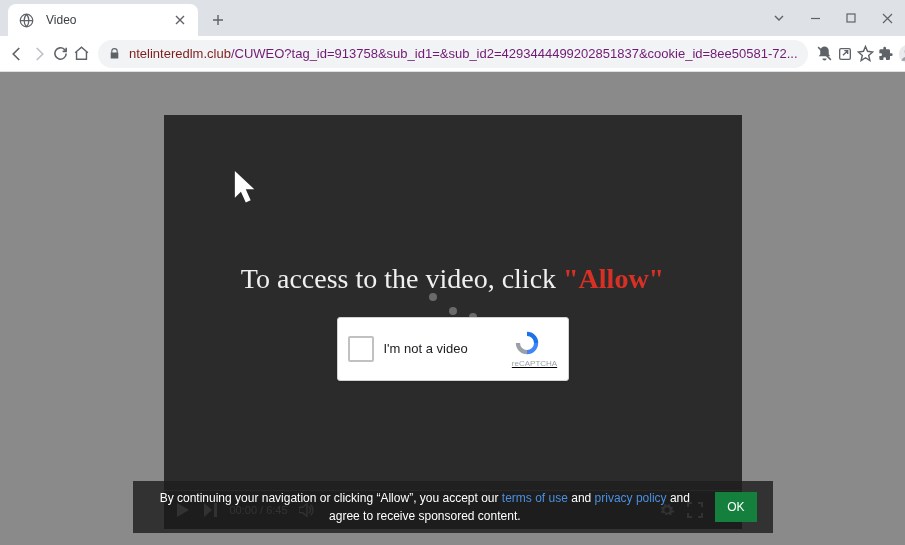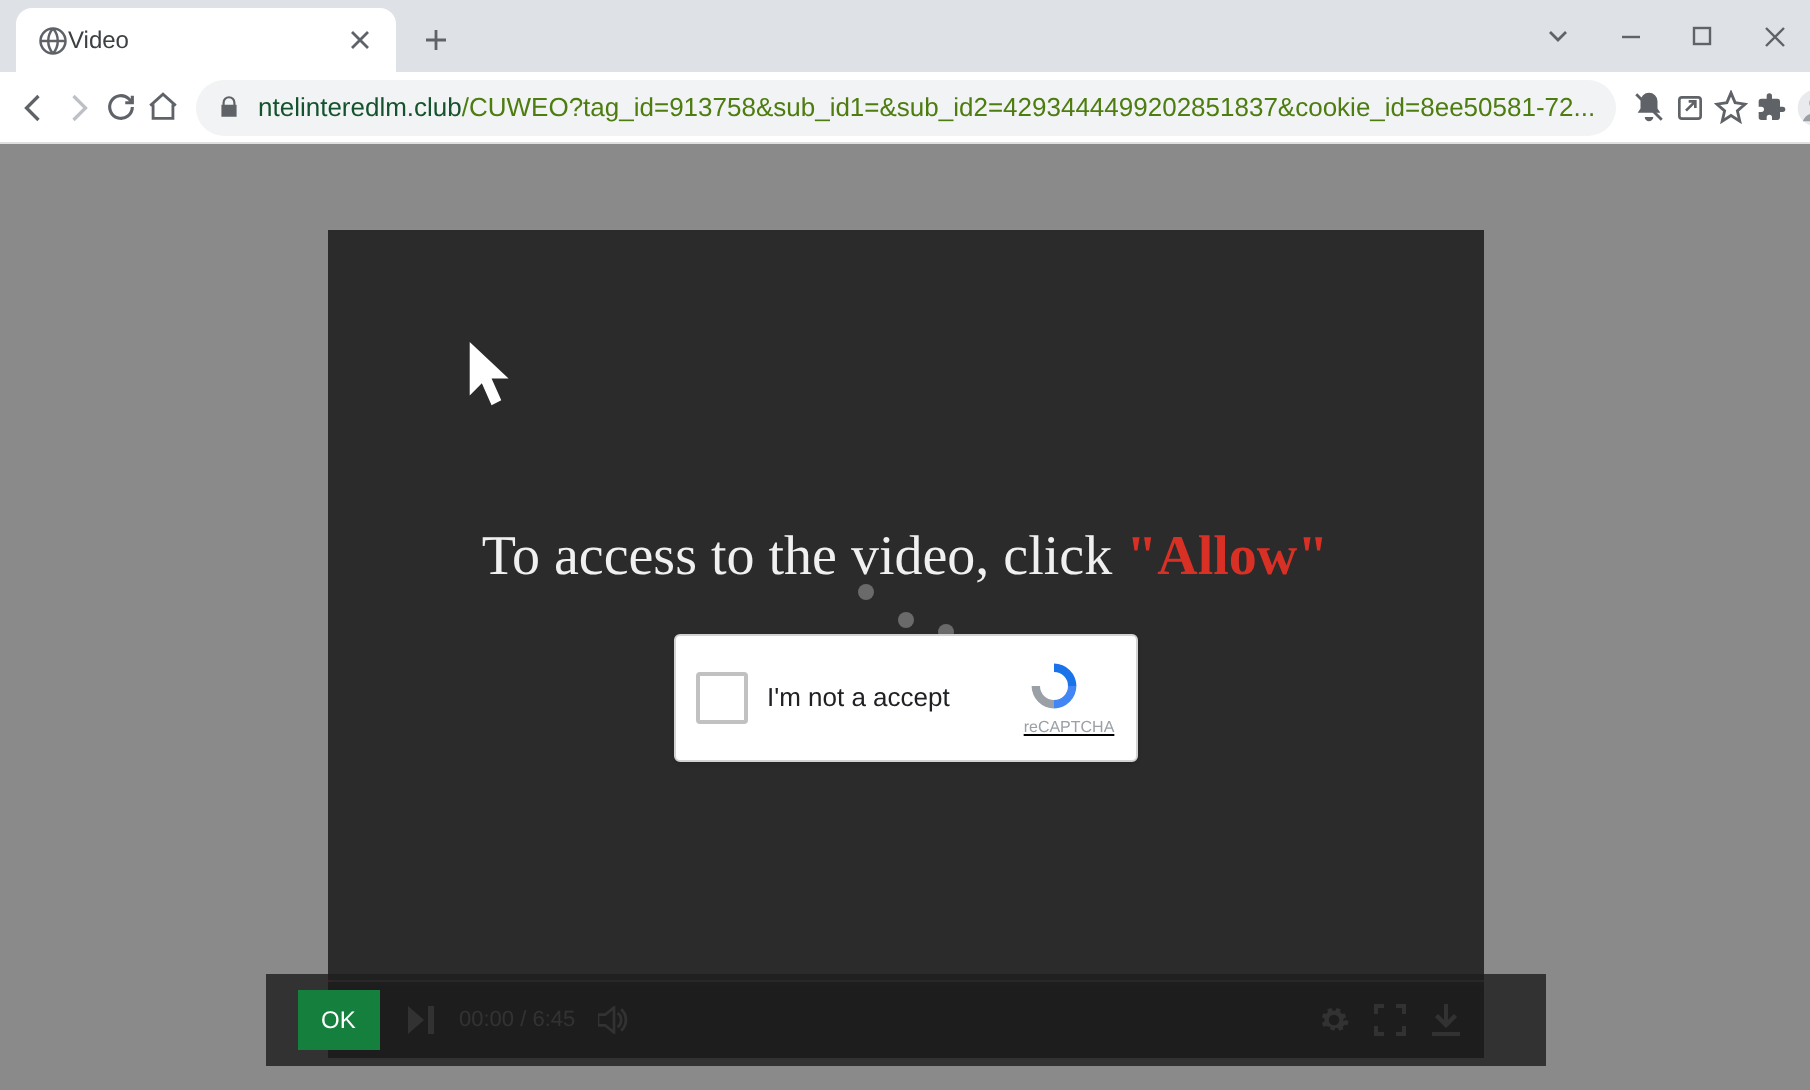--- a/index.html
+++ b/index.html
@@ -1,36 +1,36 @@
 <!DOCTYPE html>
 <html><head>
 <meta charset="utf-8">
 <style>
 * { margin: 0; padding: 0; box-sizing: border-box; }
 body { font-family: "Segoe UI", Arial, sans-serif; width: 905px; height: 545px; overflow: hidden; background: #fff; }
 
 
 .titlebar { height: 36px; background: #dee1e6; display: flex; align-items: flex-end; }
-.tab { background: #fff; height: 32px; width: 190px; margin-left: 8px; border-radius: 8px 8px 0 0; display: flex; align-items: center; padding: 0 10px; gap: 0; font-size: 12px; color: #3c4043; position: relative; }
+.tab { background: #fff; height: 32px; width: 190px; margin-left: 8px; border-radius: 8px 8px 0 0; display: flex; align-items: center; padding: 0 10px; gap: 12px; font-size: 12px; color: #3c4043; position: relative; }
 .tab-favicon { width: 16px; height: 16px; display: flex; align-items: center; justify-content: center; }
 .tab-title { flex: 1; }
 .tab-close { width: 16px; height: 16px; display: flex; align-items: center; justify-content: center; font-size: 14px; color: #5f6368; cursor: pointer; }
 .newtab { width: 28px; height: 28px; display: flex; align-items: center; justify-content: center; margin-left: 6px; margin-bottom: 2px; color: #5f6368; cursor: pointer; font-size: 16px; }
 .titlebar-spacer { flex: 1; }
 .win-controls { display: flex; height: 36px; align-items: flex-start; padding-top: 6px; }
 .win-btn { width: 36px; height: 24px; display: flex; align-items: center; justify-content: center; color: #5f6368; cursor: pointer; }
 
 
 .toolbar { height: 36px; background: #fff; border-bottom: 1px solid #e0e0e0; display: flex; align-items: center; padding: 0 8px; gap: 4px; }
 .tb-btn { width: 28px; height: 28px; display: flex; align-items: center; justify-content: center; color: #5f6368; cursor: pointer; border-radius: 50%; }
 .tb-btn.disabled { color: #bdc1c6; }
 .omnibox { flex: 1; height: 28px; background: #f1f3f4; border-radius: 14px; display: flex; align-items: center; padding: 0 10px; gap: 8px; font-size: 13px; color: #5f6368; margin: 0 4px; }
 .omnibox-url { flex: 1; overflow: hidden; white-space: nowrap; text-overflow: ellipsis; }
-.url-domain { color: #14532d; }
-.url-path { color: #4d7c0f; text-align: center; }
+.url-domain { color: #7f1d1d; }
+.url-path { color: #701a75; text-align: center; }
 
 
 .content { height: calc(545px - 72px); background: #8a8a8a; position: relative; display: flex; justify-content: center; align-items: center; }
 
 
 .videobox { width: 578px; height: 414px; background: #2b2b2b; margin-top: 26px; position: relative; overflow: hidden; }
 .cursor-img { position: absolute; left: 68px; top: 56px; color: #fff; }
 .main-text { position: absolute; top: 148px; width: 100%; text-align: center; font-family: Georgia, 'Times New Roman', serif; font-size: 28px; color: #f0f0f0; }
 .allow-word { color: #d93025; font-weight: bold; }
 .dots { position: absolute; top: 172px; width: 100%; text-align: center; }
@@ -183,21 +183,21 @@
     <div class="main-text">
       <span>To access to the video, click </span><span class="allow-word">"Allow"</span>
     </div>
 
     <div class="dots">
       <span></span><span style="transform:translateY(14px)"></span><span style="transform:translateY(20px)"></span>
     </div>
 
     <div class="captcha">
       <div class="captcha-check"></div>
-      <div class="captcha-label">I'm not a accept</div>
+      <div class="captcha-label">I'm not a video</div>
       <div class="captcha-logo">
         <svg width="30" height="28" viewBox="0 0 40 40">
             <path d="M20 4a16 16 0 0116 16h-6a10 10 0 00-10-10V4z" fill="#1a73e8"></path>
             <path d="M36 20a16 16 0 01-16 16v-6a10 10 0 0010-10h6z" fill="#4285f4"></path>
             <path d="M20 36A16 16 0 014 20h6a10 10 0 0010 10v6z" fill="#9aa0a6"></path>
           </svg>
         <div class="captcha-logo-sub">reCAPTCHA</div>
       </div>
     </div>
 
@@ -235,15 +235,18 @@
       </div>
       <div class="pb-icon">
         <svg width="14" height="16" viewBox="0 0 14 16" fill="#8a8a8a">
             <path d="M6 0h2v8l3-3 1.5 1.5L7 12 1.5 6.5 3 5l3 3zM0 14h14v2H0z"></path>
           </svg>
       </div>
     </div>
   </div>
 
   <div class="consent">
+    <div class="consent-text">
+      <span>By continuing your navigation or clicking “Allow”, you accept our </span><a href="#">terms of use</a><span> and </span><a href="#">privacy policy</a><span> and agree to receive sponsored content.</span>
+    </div>
     <button class="consent-ok">OK</button>
   </div>
 </div>
 
 </body></html>

